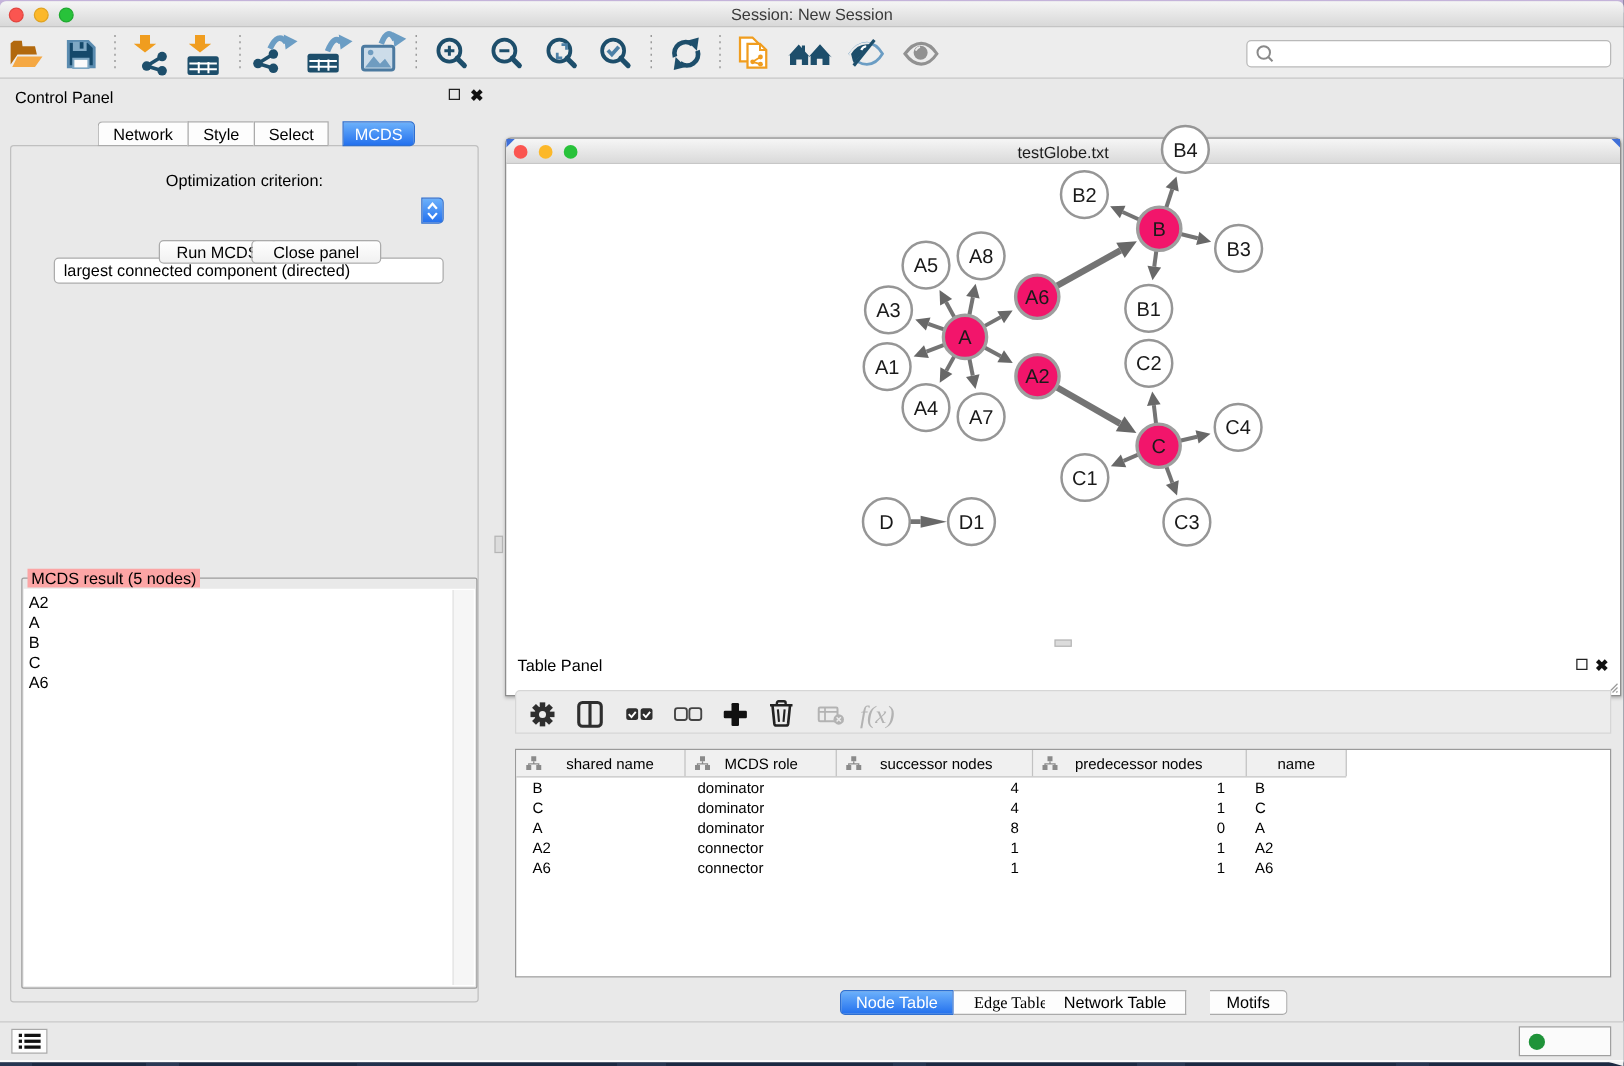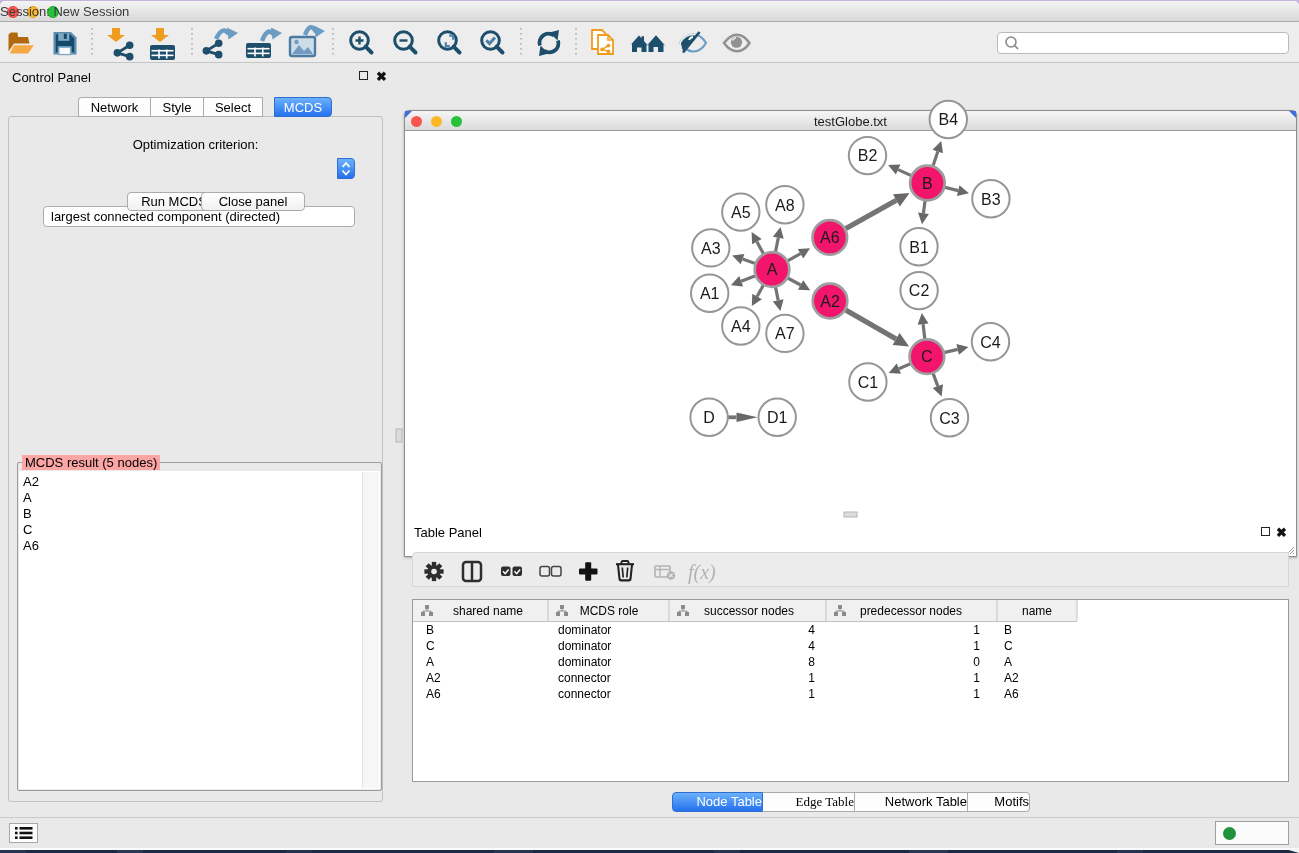--- a/index.html
+++ b/index.html
@@ -4,21 +4,21 @@
 html,body { width:1299px; height:853px; overflow:hidden; }
 body { font-family:"Liberation Sans", sans-serif; background:#18263f; position:relative; }
 .abs { position:absolute; }
 #wp-top { left:0; top:0; width:1299px; height:10px; background:#c4b3da; }
 #mainwin { left:0; top:1px; width:1299px; height:848px; background:#e9e9e9; border-radius:5px 5px 0 0; overflow:hidden; }
 #titlebar { left:0; top:1px; width:1299px; height:21px; background:linear-gradient(#f5f5f5,#d8d8d8); border-bottom:1px solid #ababab; border-radius:5px 5px 0 0; }
 .tl { width:12px; height:12px; border-radius:50%; top:5px; }
 #titlebar .t-red { left:7px; background:#fb5550; border:0.5px solid #e2453f; }
 #titlebar .t-yel { left:27px; background:#fcb829; border:0.5px solid #e0a321; }
 #titlebar .t-grn { left:47px; background:#28c23a; border:0.5px solid #1fa930; }
-#title-text { top:3px; left:0; width:1299px; text-align:left; font-size:13px; color:#3a3a3a; }
+#title-text { top:3px; left:0; width:1299px; text-align:center; font-size:13px; color:#3a3a3a; }
 #toolbar { left:0; top:22px; width:1299px; height:41px; background:#ededed; border-bottom:1px solid #c6c6c6; }
 #searchbox { left:997px; top:32px; width:292px; height:22px; background:#fff; border:1px solid #b9b9b9; border-radius:4px; }
 
 #cp-title { left:12px; top:70px; font-size:13px; color:#000; }
 #cp-max { left:359px; top:71px; width:9px; height:9px; border:1.5px solid #222; }
 #cp-close { left:376px; top:69px; font-size:13px; font-weight:bold; color:#111; }
 #tabc-border { left:8px; top:116px; width:375px; height:686px; border:1px solid #c0c0c0; border-radius:3px; background:#e9e9e9; }
 .tab { top:97px; height:20px; border:1px solid #ababab; background:#fdfdfd; font-size:13px; color:#000; text-align:center; line-height:19px; }
 .tabsel { background:linear-gradient(#6cb1fb,#2471ee); color:#fff; border:1px solid #2e6fd0; }
 #opt-label { left:8px; top:137px; width:375px; text-align:center; font-size:13px; color:#000; }
@@ -38,21 +38,21 @@
 #netwin { left:404px; top:63px; width:893px; height:447px; background:#fff; border:1px solid #8e8e8e; border-radius:5px 5px 0 0; box-shadow:0 1px 3px rgba(0,0,0,0.25);margin-top:47px; }
 #net-tb { left:0; top:0; width:891px; height:20px; background:linear-gradient(#f6f6f6,#dadada); border-bottom:1px solid #9d9d9d; border-radius:4px 4px 0 0; }
 #net-title { top:3px; left:0; width:891px; text-align:center; font-size:13px; color:#1c1c1c; }
 .tl2 { width:11px; height:11px; border-radius:50%; top:5px; }
 
 #tp-title { left:414px; top:525px; font-size:13px; color:#000; }
 #tp-max { left:1261px; top:527px; width:9px; height:9px; border:1.5px solid #222; }
 #tp-close { left:1276px; top:525px; font-size:13px; font-weight:bold; color:#111; }
 #tp-toolbar { left:412px; top:552px; width:877px; height:35px; background:#ececec; border:1px solid #d6d6d6; border-radius:4px 0 0 0; }
 #tbl { left:412px; top:599px; width:877px; height:183px; background:#fff; border:1px solid #9a9a9a;text-align:center; }
-.tabb { top:792px; height:20px; border:1px solid #ababab; background:#fdfdfd; font-size:13px; color:#000; text-align:right; line-height:18px; }
+.tabb { top:792px; height:20px; border:1px solid #ababab; background:#fdfdfd; font-size:13px; color:#000; text-align:center; line-height:18px; }
 .tabb.tabsel { background:linear-gradient(#6cb1fb,#2471ee); color:#fff; border:1px solid #2e6fd0; }
 #wp-bottom { left:0; top:850px; width:1299px; height:3px; background:#1b2942; background-image:linear-gradient(90deg, rgba(60,78,112,0.35) 0 2%, rgba(0,0,0,0) 2% 9%, rgba(76,94,128,0.3) 9% 11%, rgba(0,0,0,0) 11% 22%, rgba(52,70,104,0.3) 22% 24%, rgba(0,0,0,0) 24% 38%, rgba(66,84,118,0.3) 38% 41%, rgba(0,0,0,0) 41% 55%, rgba(60,82,116,0.3) 55% 57%, rgba(0,0,0,0) 57% 70%, rgba(72,90,124,0.3) 70% 73%, rgba(0,0,0,0) 73% 86%, rgba(56,74,108,0.35) 86% 88%, rgba(0,0,0,0) 88% 100%); }
 </style></head>
 <body>
 <div class="abs" id="wp-top"></div>
 <div class="abs" id="mainwin"></div>
 <div class="abs" id="titlebar">
   <div class="abs tl t-red"></div>
     <div class="abs tl t-yel"></div>
     <div class="abs tl t-grn"></div>
@@ -365,21 +365,21 @@
       <text x="591" y="82" font-size="12" font-family="Liberation Sans, sans-serif" fill="#000">A2</text>
       <text x="13" y="98" font-size="12" font-family="Liberation Sans, sans-serif" fill="#000">A6</text>
       <text x="145" y="98" font-size="12" font-family="Liberation Sans, sans-serif" fill="#000">connector</text>
       <text x="402" y="98" font-size="12" text-anchor="end" font-family="Liberation Sans, sans-serif" fill="#000">1</text>
       <text x="567" y="98" font-size="12" text-anchor="end" font-family="Liberation Sans, sans-serif" fill="#000">1</text>
       <text x="591" y="98" font-size="12" font-family="Liberation Sans, sans-serif" fill="#000">A6</text>
     </svg>
   </div>
 <div class="abs tabb tabsel" style="left:672px;width:91px;border-radius:4px 0 0 4px;">Node Table</div>
 <div class="abs tabb" style="left:763px;width:92px;border-left:none;font-family:Liberation Serif, serif;">Edge Table</div>
-<div class="abs tabb" style="left:855px;width:113px;border-left:none;">Network Table</div>
+<div class="abs tabb" style="left:836px;width:113px;border-left:none;">Network Table</div>
 <div class="abs tabb" style="left:968px;width:62px;border-left:none;border-radius:0 4px 4px 0;">Motifs</div>
 
 <div class="abs" id="statusbar"></div>
 <div class="abs" id="listbtn">
     <svg width="27" height="18" style="position:absolute;left:0;top:0" xmlns="http://www.w3.org/2000/svg">
       <g fill="#111">
         <rect x="5" y="3" width="2.6" height="2.6"></rect>
         <rect x="5" y="7.7" width="2.6" height="2.6"></rect>
         <rect x="5" y="12.4" width="2.6" height="2.6"></rect>
         <rect x="9.5" y="3" width="13" height="2.6"></rect>

